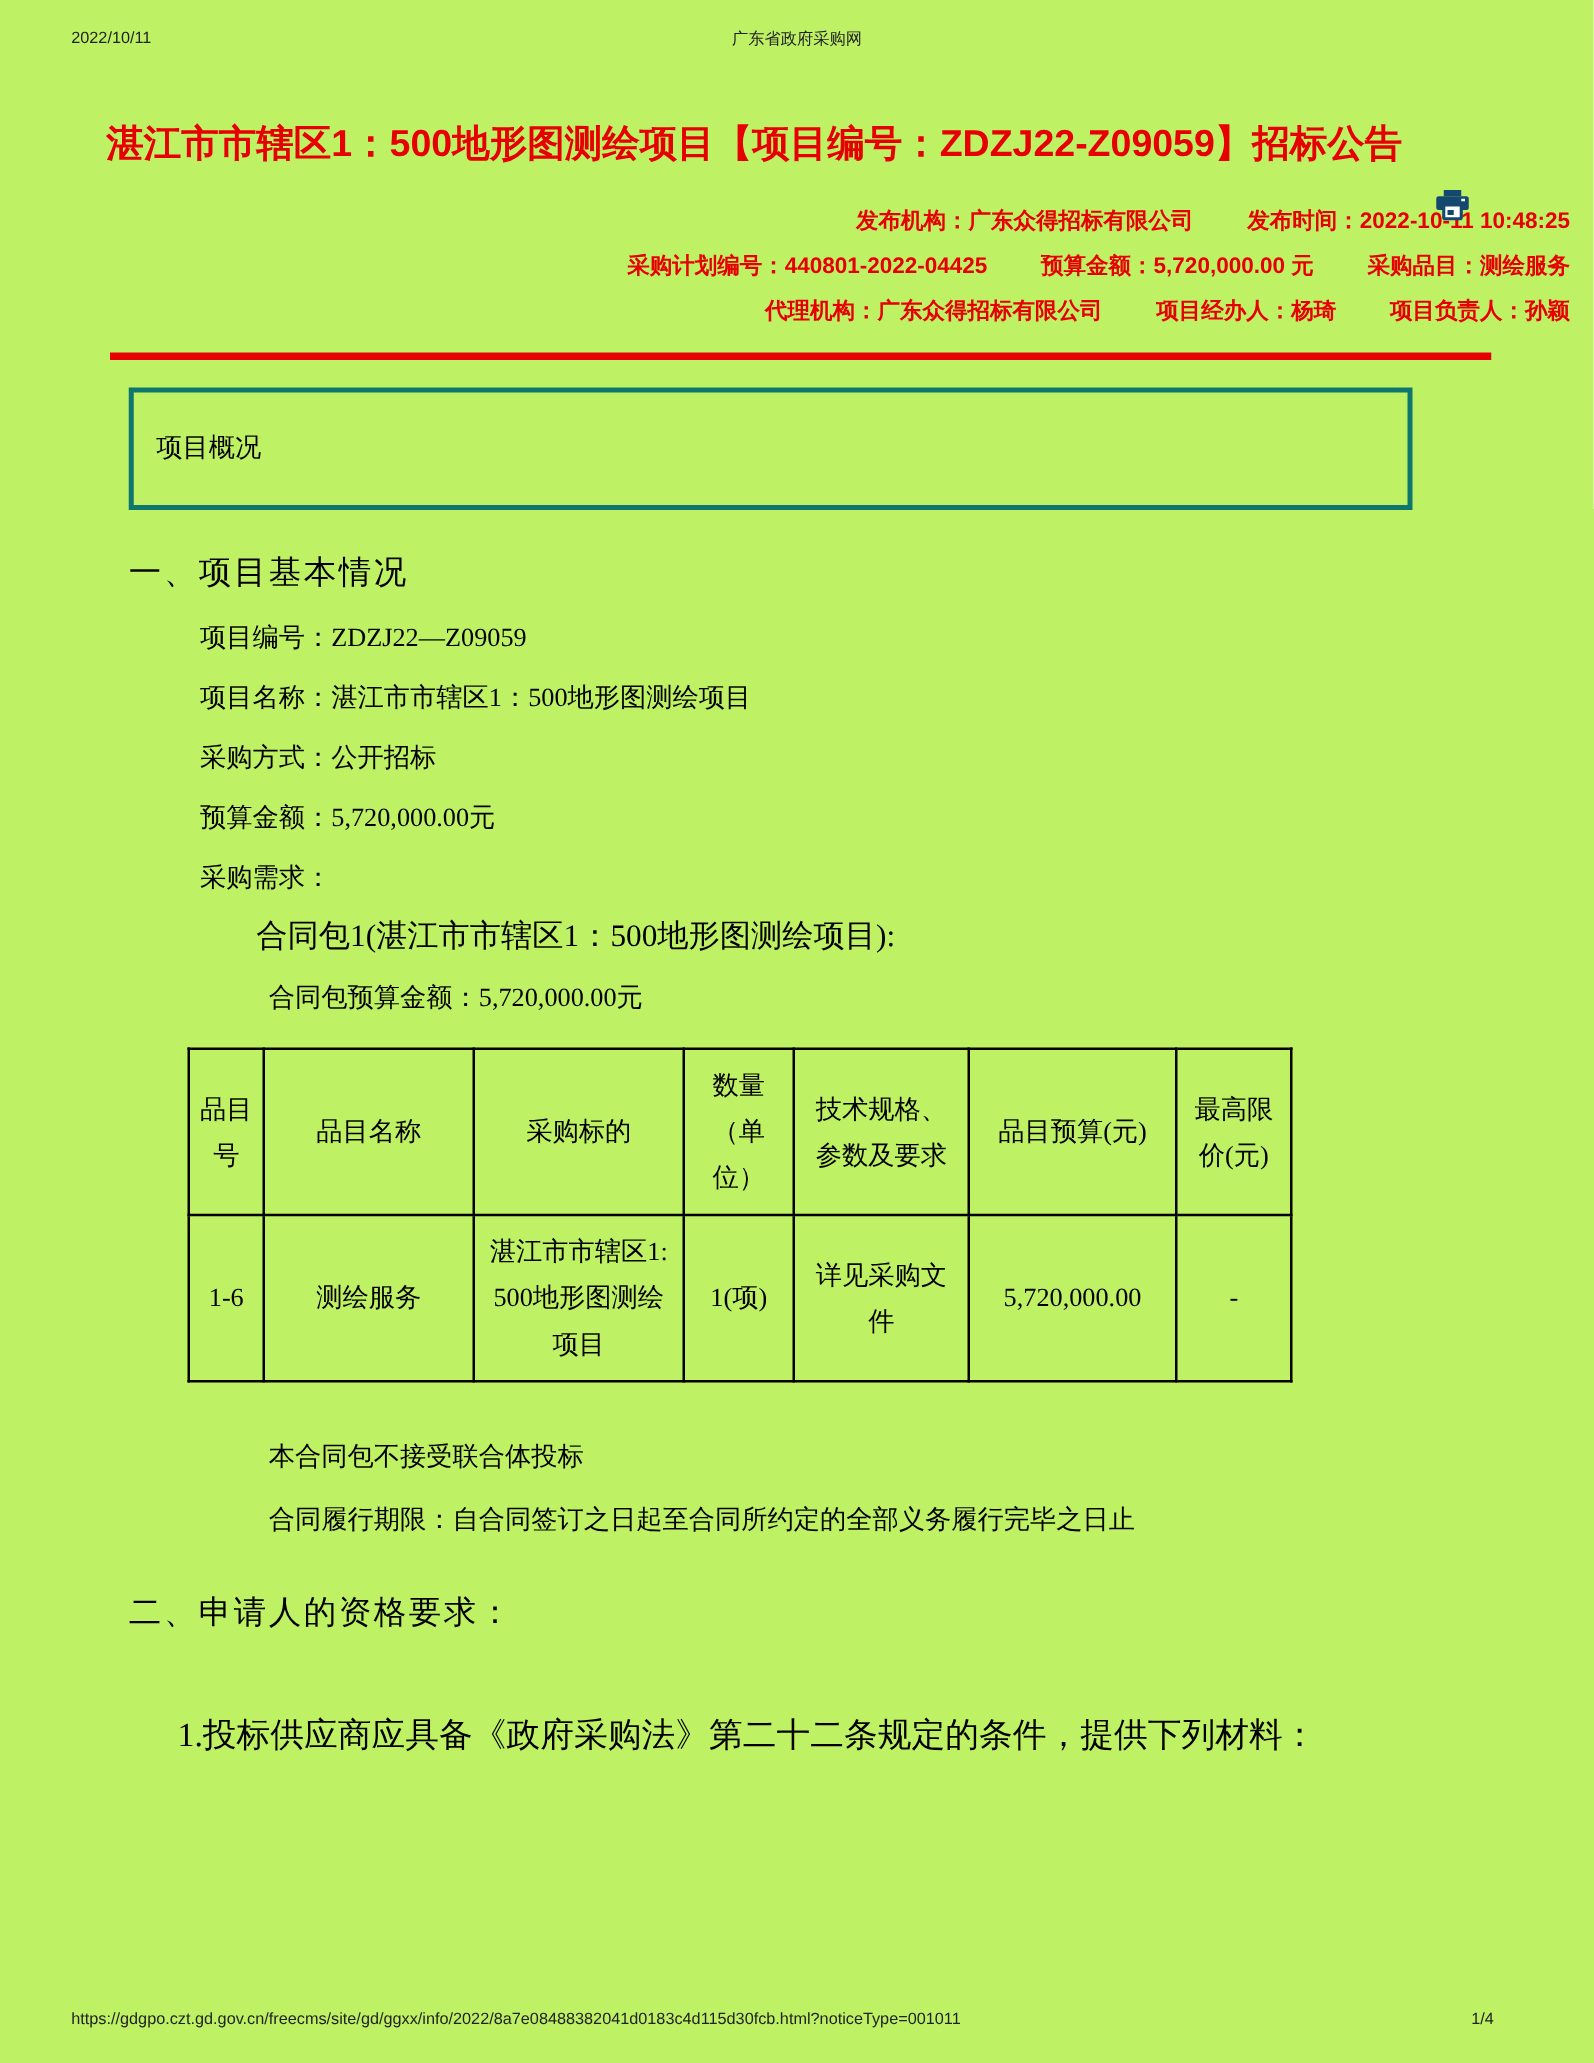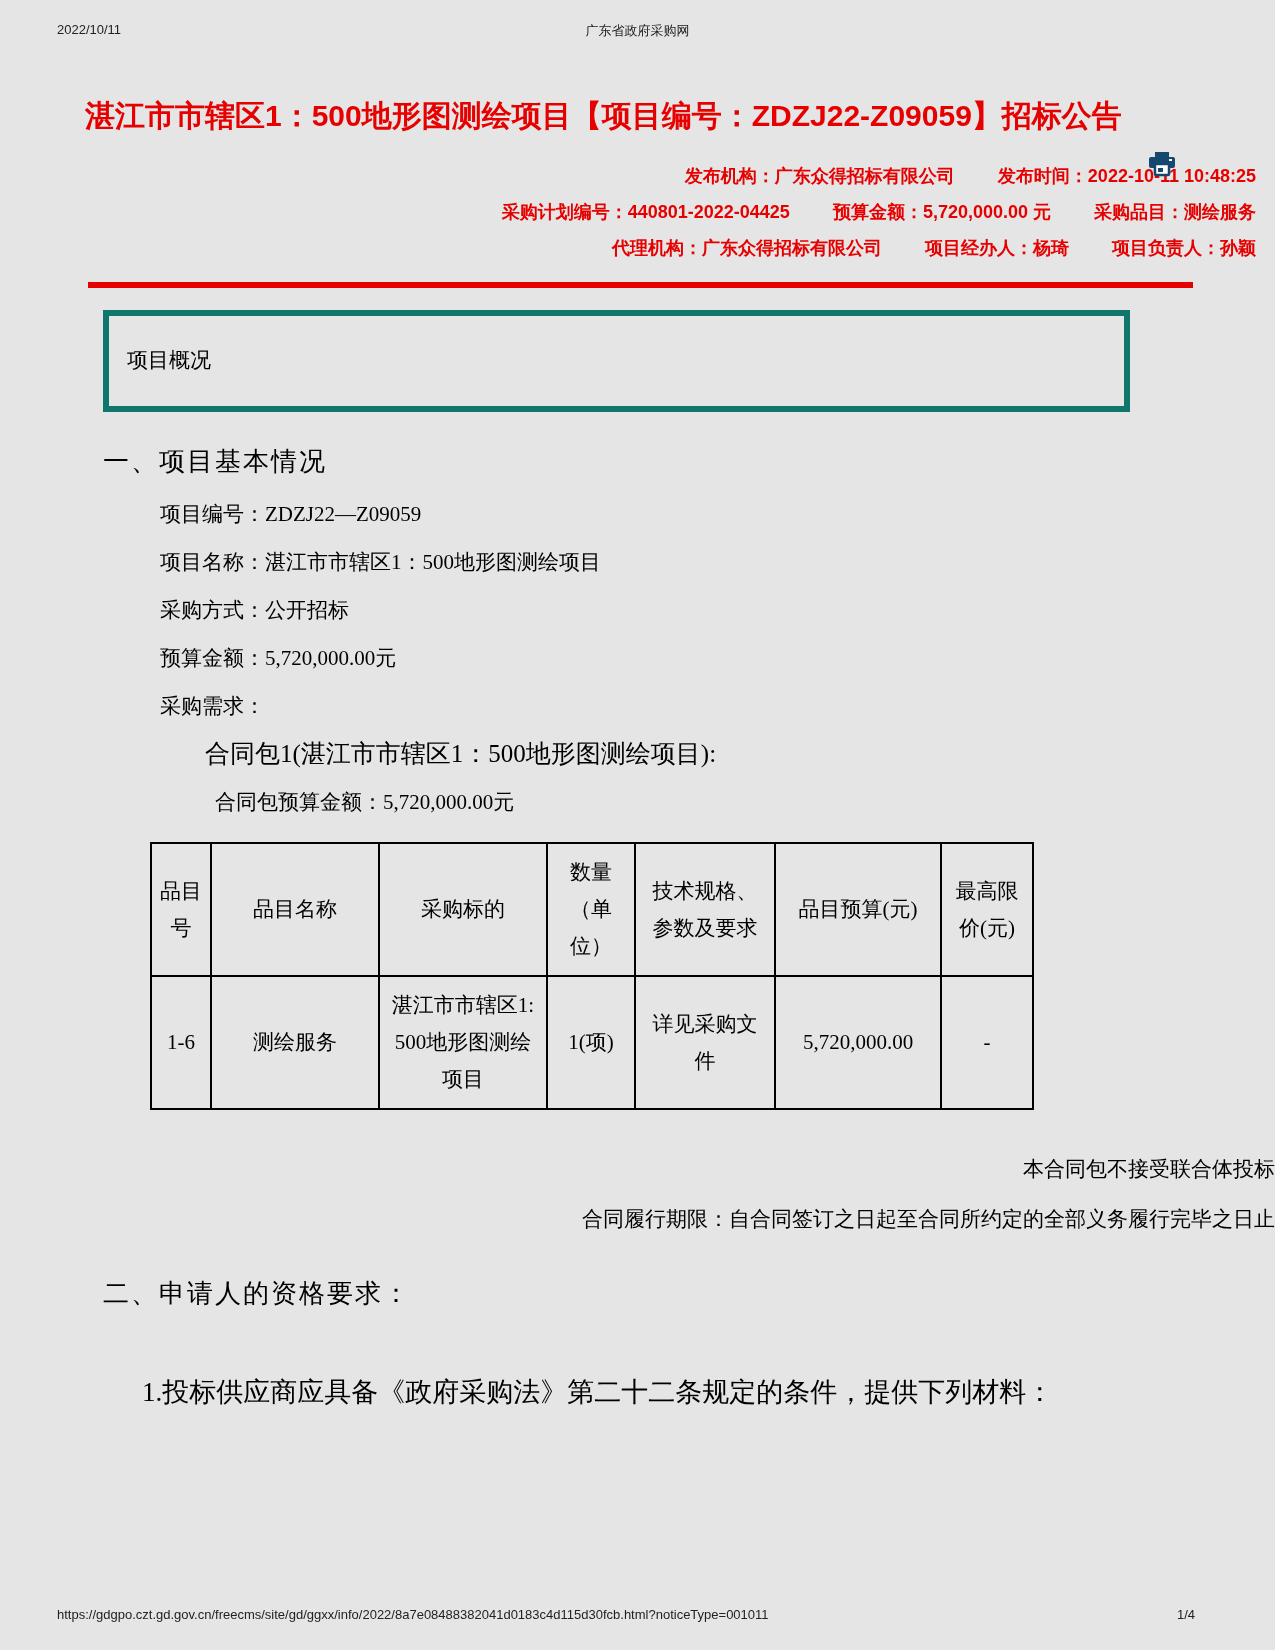--- a/index.html
+++ b/index.html
@@ -1,19 +1,19 @@
 <!DOCTYPE html>
 <html><head>
 <meta charset="utf-8">
 <style>
   html,body { margin:0; padding:0; background:#ffffff; }
   .page {
     position:relative;
     width:1275px; height:1650px;
-    background:#e5e5e5;
+    background:#bef264;
     font-family:"Liberation Serif","DejaVu Serif",serif;
     color:#000;
     overflow:hidden;
   }
   
   .print-header { position:absolute; top:22px; left:0; width:100%;
     font-family:"Liberation Sans","DejaVu Sans",sans-serif; font-size:13px; color:#222; }
   .print-header .date { position:absolute; left:57px; top:0; }
   .print-header .site { position:absolute; left:0; width:100%; text-align:center; top:0; }
   .print-footer { position:absolute; bottom:28px; left:0; width:100%;
@@ -36,21 +36,21 @@
     font-family:"Liberation Sans","DejaVu Sans",sans-serif;
     font-weight:bold; font-size:18px; line-height:36px;
     color:#e60000;
   }
   .meta-line span { margin:0 19px; white-space:nowrap; }
   .red-rule { margin:16px 0 0 88px; width:1105px; height:6px; background:#e60000; }
 
   
   .overview-box {
     margin:22px 145px 0 103px;
-    border:6px solid #0f766e;
+    border:4px solid #0f766e;
     padding:24px 18px 26px 18px;
     font-size:22px;
   }
   .overview-heading { line-height:40px; font-size:21px; }
   .overview-paragraph { margin-top:10px; text-indent:2em; line-height:47px; word-break:break-all; }
 
   
   .sec-heading { margin:30px 145px 0 103px; font-size:26px; line-height:40px; letter-spacing:2px; }
   .info-items { margin-top:8px; }
   .info-item { margin-left:160px; font-size:21px; line-height:48px; }
@@ -63,21 +63,21 @@
     border:2px solid #000;
     font-weight:400; font-size:21px; line-height:37px;
     text-align:center; vertical-align:middle;
     padding:10px 8px; word-break:break-all;
   }
   table.items th { height:96px; }
   table.items td { height:88px; }
   td.dash-cell { text-align:right; padding-right:12px; }
 
   .note { margin-left:215px; font-size:21px; line-height:50px; }
-  .notes { margin-top:34px;text-align:right; }
+  .notes { margin-top:34px; }
   .req-item { margin:58px 120px 0 142px; font-size:27px; line-height:40px; }
 </style>
 </head>
 <body>
 
 <div class="page">
 
   <div class="print-header">
     <span class="date">2022/10/11</span>
     <span class="site">广东省政府采购网</span>

